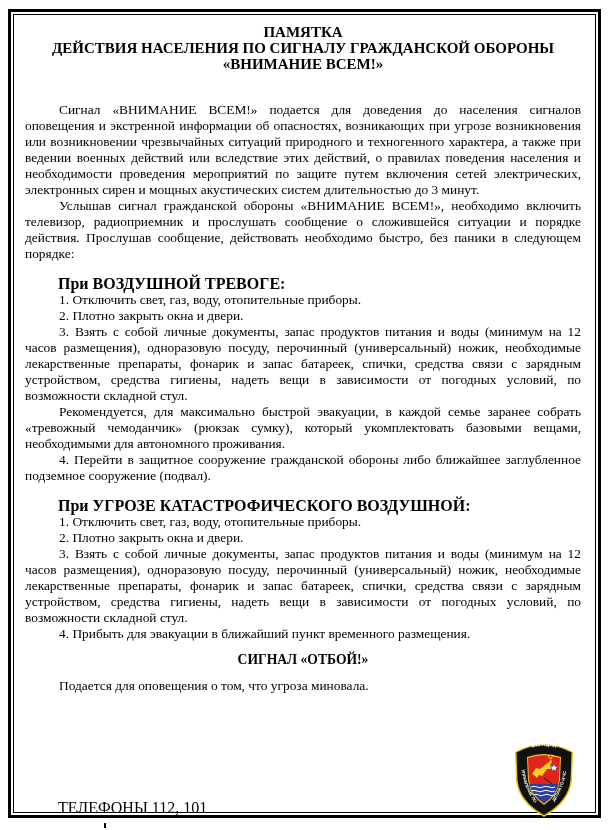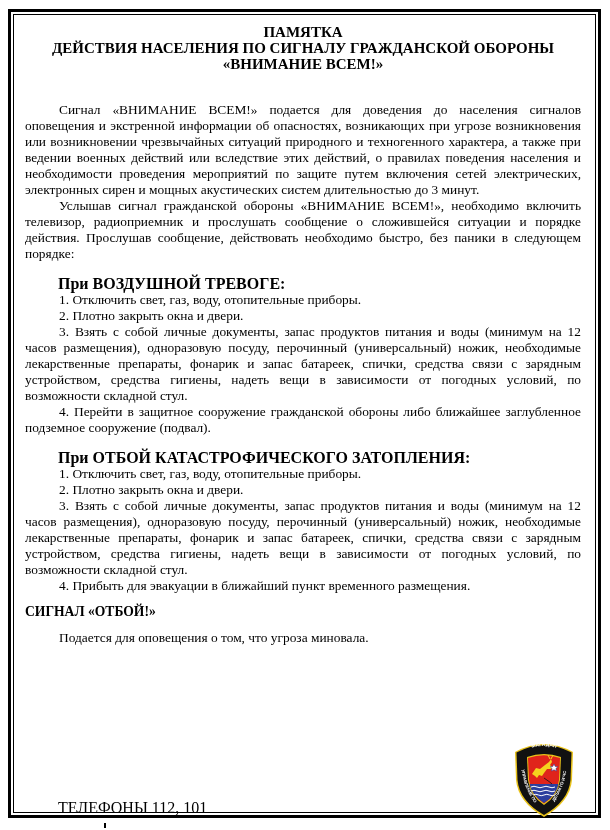--- a/index.html
+++ b/index.html
@@ -61,20 +61,21 @@
       margin: 0;
     }
     .gap-title { height: 30px; }
     .gap-section { height: 14px; }
     .section-heading {
       font-weight: bold;
       margin: 0 0 0 33px;
       font-size: 16px;
     }
     .center-heading {
+      text-align: center;
       font-weight: bold;
       margin: 0;
       font-size: 13.6px;
     }
     .gap-before-signal { height: 10px; }
     .gap-after-signal { height: 10px; }
     .footer {
       position: absolute;
       left: 58px;
       top: 766px;
@@ -109,25 +110,26 @@
 
   <p class="para">Сигнал «ВНИМАНИЕ ВСЕМ!» подается для доведения до населения сигналов оповещения и экстренной информации об опасностях, возникающих при угрозе возникновения или возникновении чрезвычайных ситуаций природного и техногенного характера, а также при ведении военных действий или вследствие этих действий, о правилах поведения населения и необходимости проведения мероприятий по защите путем включения сетей электрических, электронных сирен и мощных акустических систем длительностью до 3 минут.</p>
   <p class="para">Услышав сигнал гражданской обороны «ВНИМАНИЕ ВСЕМ!», необходимо включить телевизор, радиоприемник и прослушать сообщение о сложившейся ситуации и порядке действия. Прослушав сообщение, действовать необходимо быстро, без паники в следующем порядке:</p>
 
   <div class="gap-section"></div>
 
   <p class="section-heading">При ВОЗДУШНОЙ ТРЕВОГЕ:</p>
   <p class="para">1. Отключить свет, газ, воду, отопительные приборы.</p>
   <p class="para">2. Плотно закрыть окна и двери.</p>
   <p class="para">3. Взять с собой личные документы, запас продуктов питания и воды (минимум на 12 часов размещения), одноразовую посуду, перочинный (универсальный) ножик, необходимые лекарственные препараты, фонарик и запас батареек, спички, средства связи с зарядным устройством, средства гигиены, надеть вещи в зависимости от погодных условий, по возможности складной стул.</p>
+  <p class="para">Рекомендуется, для максимально быстрой эвакуации, в каждой семье заранее собрать «тревожный чемоданчик» (рюкзак сумку), который укомплектовать базовыми вещами, необходимыми для автономного проживания.</p>
   <p class="para">4. Перейти в защитное сооружение гражданской обороны либо ближайшее заглубленное подземное сооружение (подвал).</p>
 
   <div class="gap-section"></div>
 
-  <p class="section-heading">При ОТБОЙ КАТАСТРОФИЧЕСКОГО ЗАТОПЛЕНИЯ:</p>
+  <p class="section-heading">При УГРОЗЕ КАТАСТРОФИЧЕСКОГО ВОЗДУШНОЙ:</p>
   <p class="para">1. Отключить свет, газ, воду, отопительные приборы.</p>
   <p class="para">2. Плотно закрыть окна и двери.</p>
   <p class="para">3. Взять с собой личные документы, запас продуктов питания и воды (минимум на 12 часов размещения), одноразовую посуду, перочинный (универсальный) ножик, необходимые лекарственные препараты, фонарик и запас батареек, спички, средства связи с зарядным устройством, средства гигиены, надеть вещи в зависимости от погодных условий, по возможности складной стул.</p>
   <p class="para">4. Прибыть для эвакуации в ближайший пункт временного размещения.</p>
 
   <div class="gap-before-signal"></div>
   <p class="center-heading">СИГНАЛ «ОТБОЙ!»</p>
   <div class="gap-after-signal"></div>
 
   <p class="para">Подается для оповещения о том, что угроза миновала.</p>

